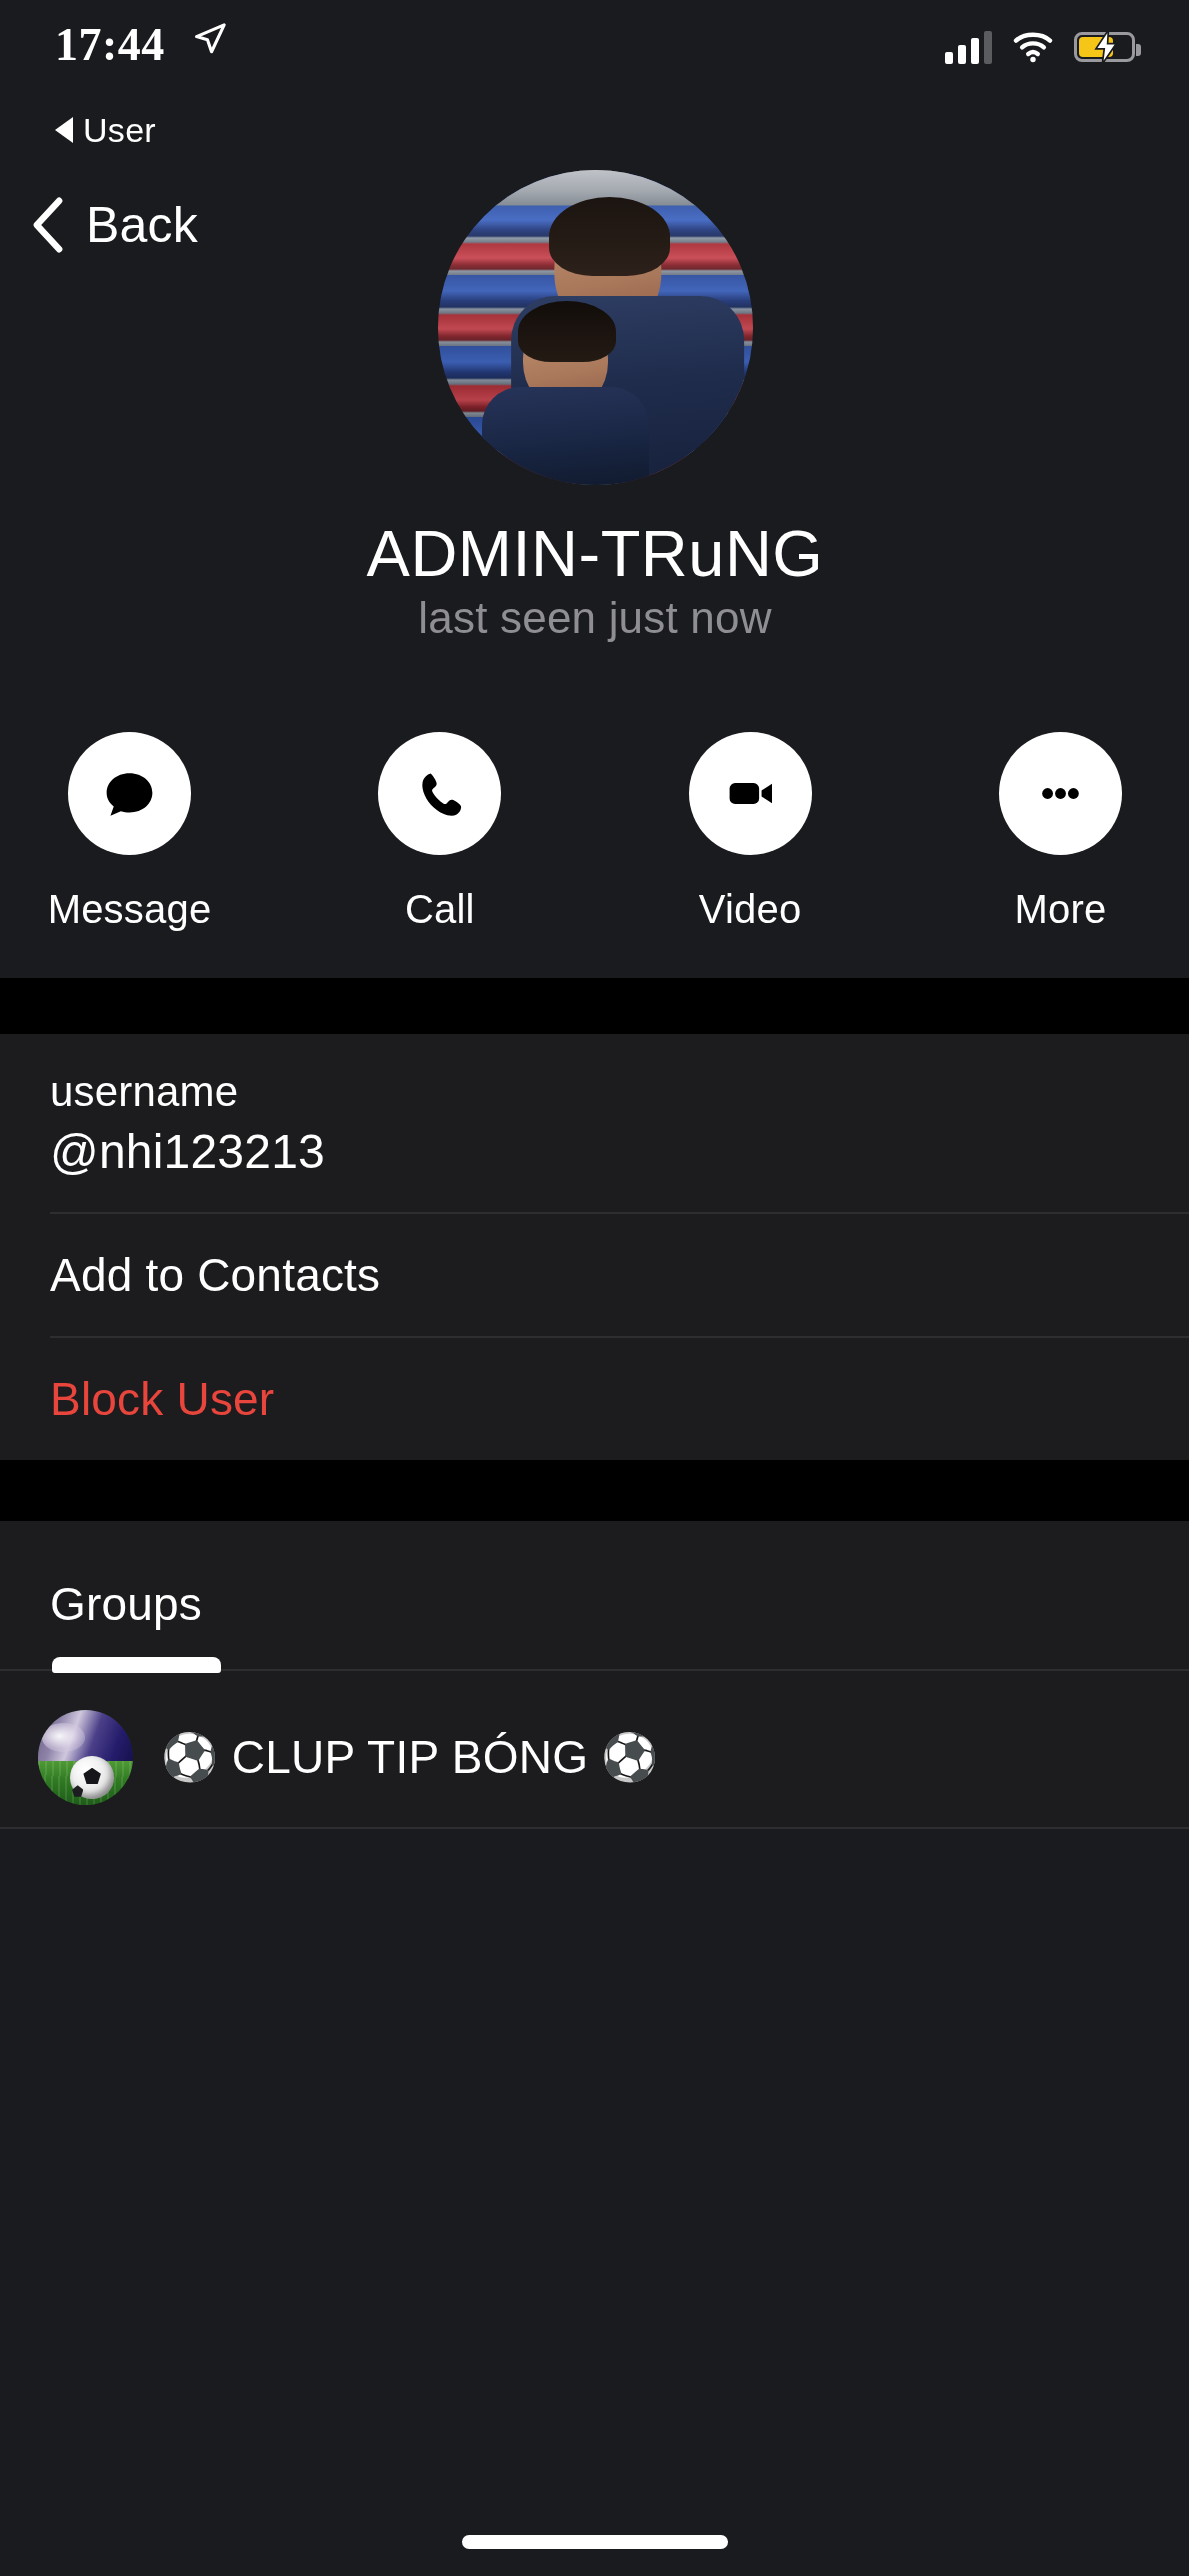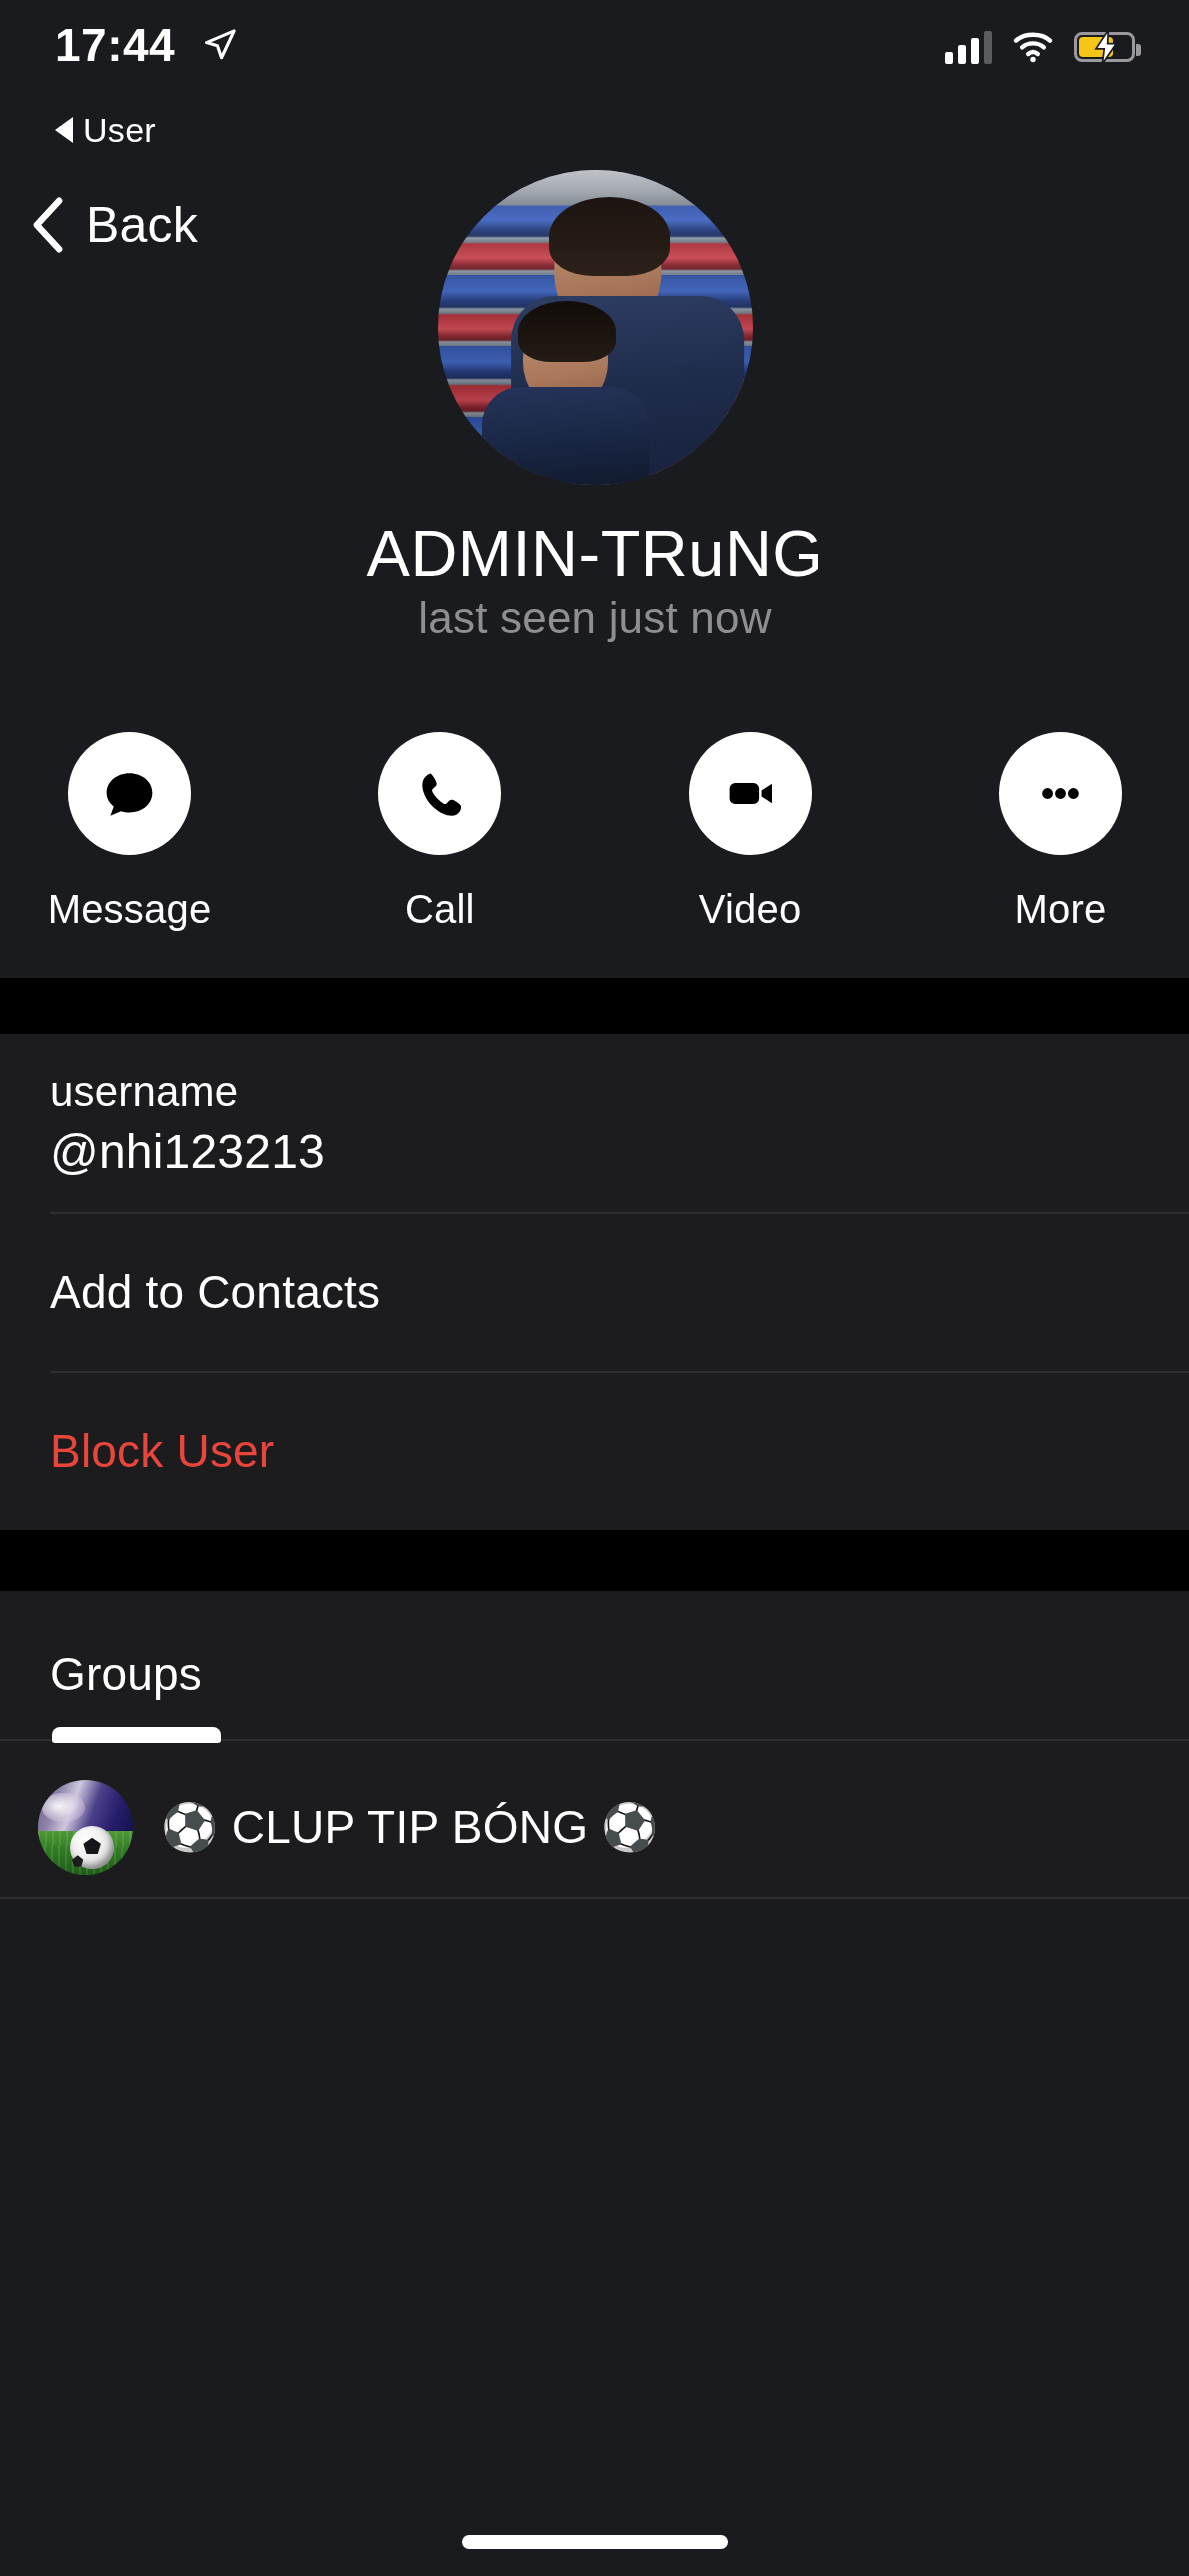--- a/index.html
+++ b/index.html
@@ -19,21 +19,21 @@
 
   
   .statusbar {
     height:104px;
     background:#1a1b1e;
     display:flex; align-items:flex-start;
     justify-content:space-between;
     padding:22px 55px 0 55px;
     flex:0 0 auto;
   }
-  .sb-left { display:flex; align-items:center; gap:28px; }
+  .sb-left { display:flex; align-items:flex-start; gap:28px;font-family:Liberation Serif, serif; }
   .sb-time {
     color:#ffffff; font-size:46px; font-weight:600;
     letter-spacing:0.5px; line-height:1;
   }
   .loc-arrow { width:34px; height:34px; display:block; }
   .sb-right { display:flex; align-items:center; gap:20px; padding-top:8px; }
   .signal { display:flex; align-items:flex-end; gap:5px; height:34px; }
   .signal i { width:8px; background:#ffffff; border-radius:2px; display:block; }
   .signal i:nth-child(1){ height:12px; }
   .signal i:nth-child(2){ height:19px; }
@@ -219,21 +219,21 @@
     display:flex; flex-direction:column; justify-content:center;
     padding:32px 0 30px 0;
   }
   .label-small {
     color:#ffffff; font-size:42px; line-height:1.22; letter-spacing:0.2px;
   }
   .value-large {
     color:#ffffff; font-size:48px; line-height:1.22; margin-top:6px; letter-spacing:0.2px;
   }
   .row-action {
-    height:157px;
+    height:122px;
   }
   .row-action .txt {
     color:#ffffff; font-size:46px; letter-spacing:0.2px;
   }
   .row-action .txt.danger { color:#e8453c; }
 
   
   .groups-card { background:#1c1c1e; flex:0 0 auto; }
   .groups-title {
     color:#ffffff; font-size:46px; font-weight:400;

